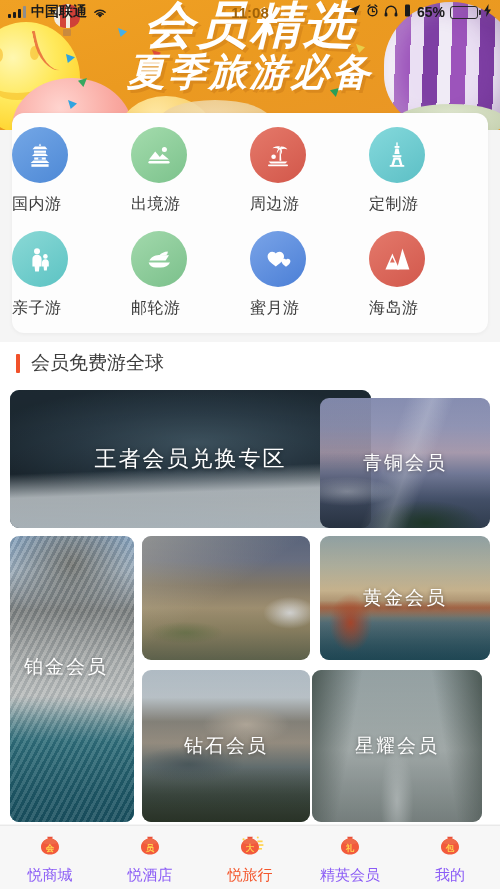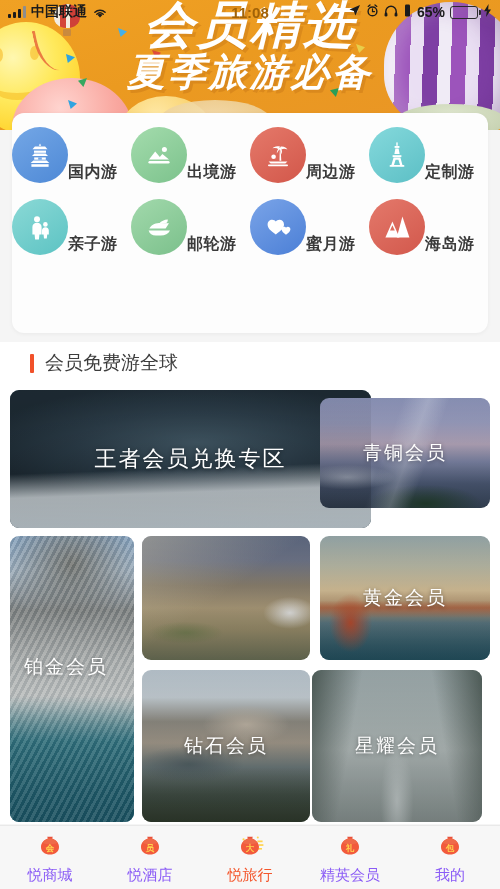--- a/index.html
+++ b/index.html
@@ -142,35 +142,35 @@
   
   .icon-panel {
     position:absolute; left:12px; top:113px; width:476px; height:220px;
     background:#fdfdfd; border-radius:12px;
     box-shadow:0 1px 4px rgba(0,0,0,.05);
     padding:14px 0 0 0;
     z-index:10;
   }
   .icon-row { display:flex; }
   .icon-cell {
-    width:119px; display:flex; flex-direction:row; align-items:flex-end;font-weight:bold;
+    width:119px; display:flex; flex-direction:column; align-items:flex-start;
   }
   .icon-row + .icon-row { margin-top:16px; }
   .icon-circle {
     width:56px; height:56px; border-radius:50%;
     display:flex; align-items:center; justify-content:center;
   }
   .icon-label {
     margin-top:11px; font-size:16px; color:#3b3b3b; letter-spacing:.5px;
   }
 
   
   .section {
     position:absolute; left:0; top:342px; width:500px; height:42px;
-    display:flex; align-items:center; padding-left:30px; background:#fff;
+    display:flex; align-items:center; padding-left:16px; background:#fff;
   }
   .section-bar { width:4px; height:19px; background:#f1512a; border-radius:1px; }
   .section-title { margin-left:11px; font-size:19px; color:#3d3d3d; font-weight:500; }
 
   
   .grid-wrap {
     position:absolute; left:0; top:384px; width:500px; height:440px;
     background:#fff;
   }
   .card {
@@ -482,21 +482,21 @@
 </div>
 
 <div class="grid-wrap">
 
   <div class="card big" style="left:10px;  top:6px;   width:361px; height:138px;">
     <div class="ph ph-waterfall"></div>
     <div class="shade"></div>
     <span class="cap">王者会员兑换专区</span>
   </div>
 
-  <div class="card" style="left:320px; top:14px;  width:170px; height:110px;">
+  <div class="card" style="left:320px; top:14px;  width:170px; height:130px;">
     <div class="ph ph-mountain-dusk"></div>
     <div class="shade"></div>
     <span class="cap">青铜会员</span>
   </div>
 
   <div class="card" style="left:10px;  top:152px; width:124px; height:286px; align-items:flex-end; justify-content:flex-start;">
     <div class="ph ph-coastcity"></div>
     <div class="shade"></div>
     <span class="cap" style="margin:0 0 142px 14px;">铂金会员</span>
   </div>

